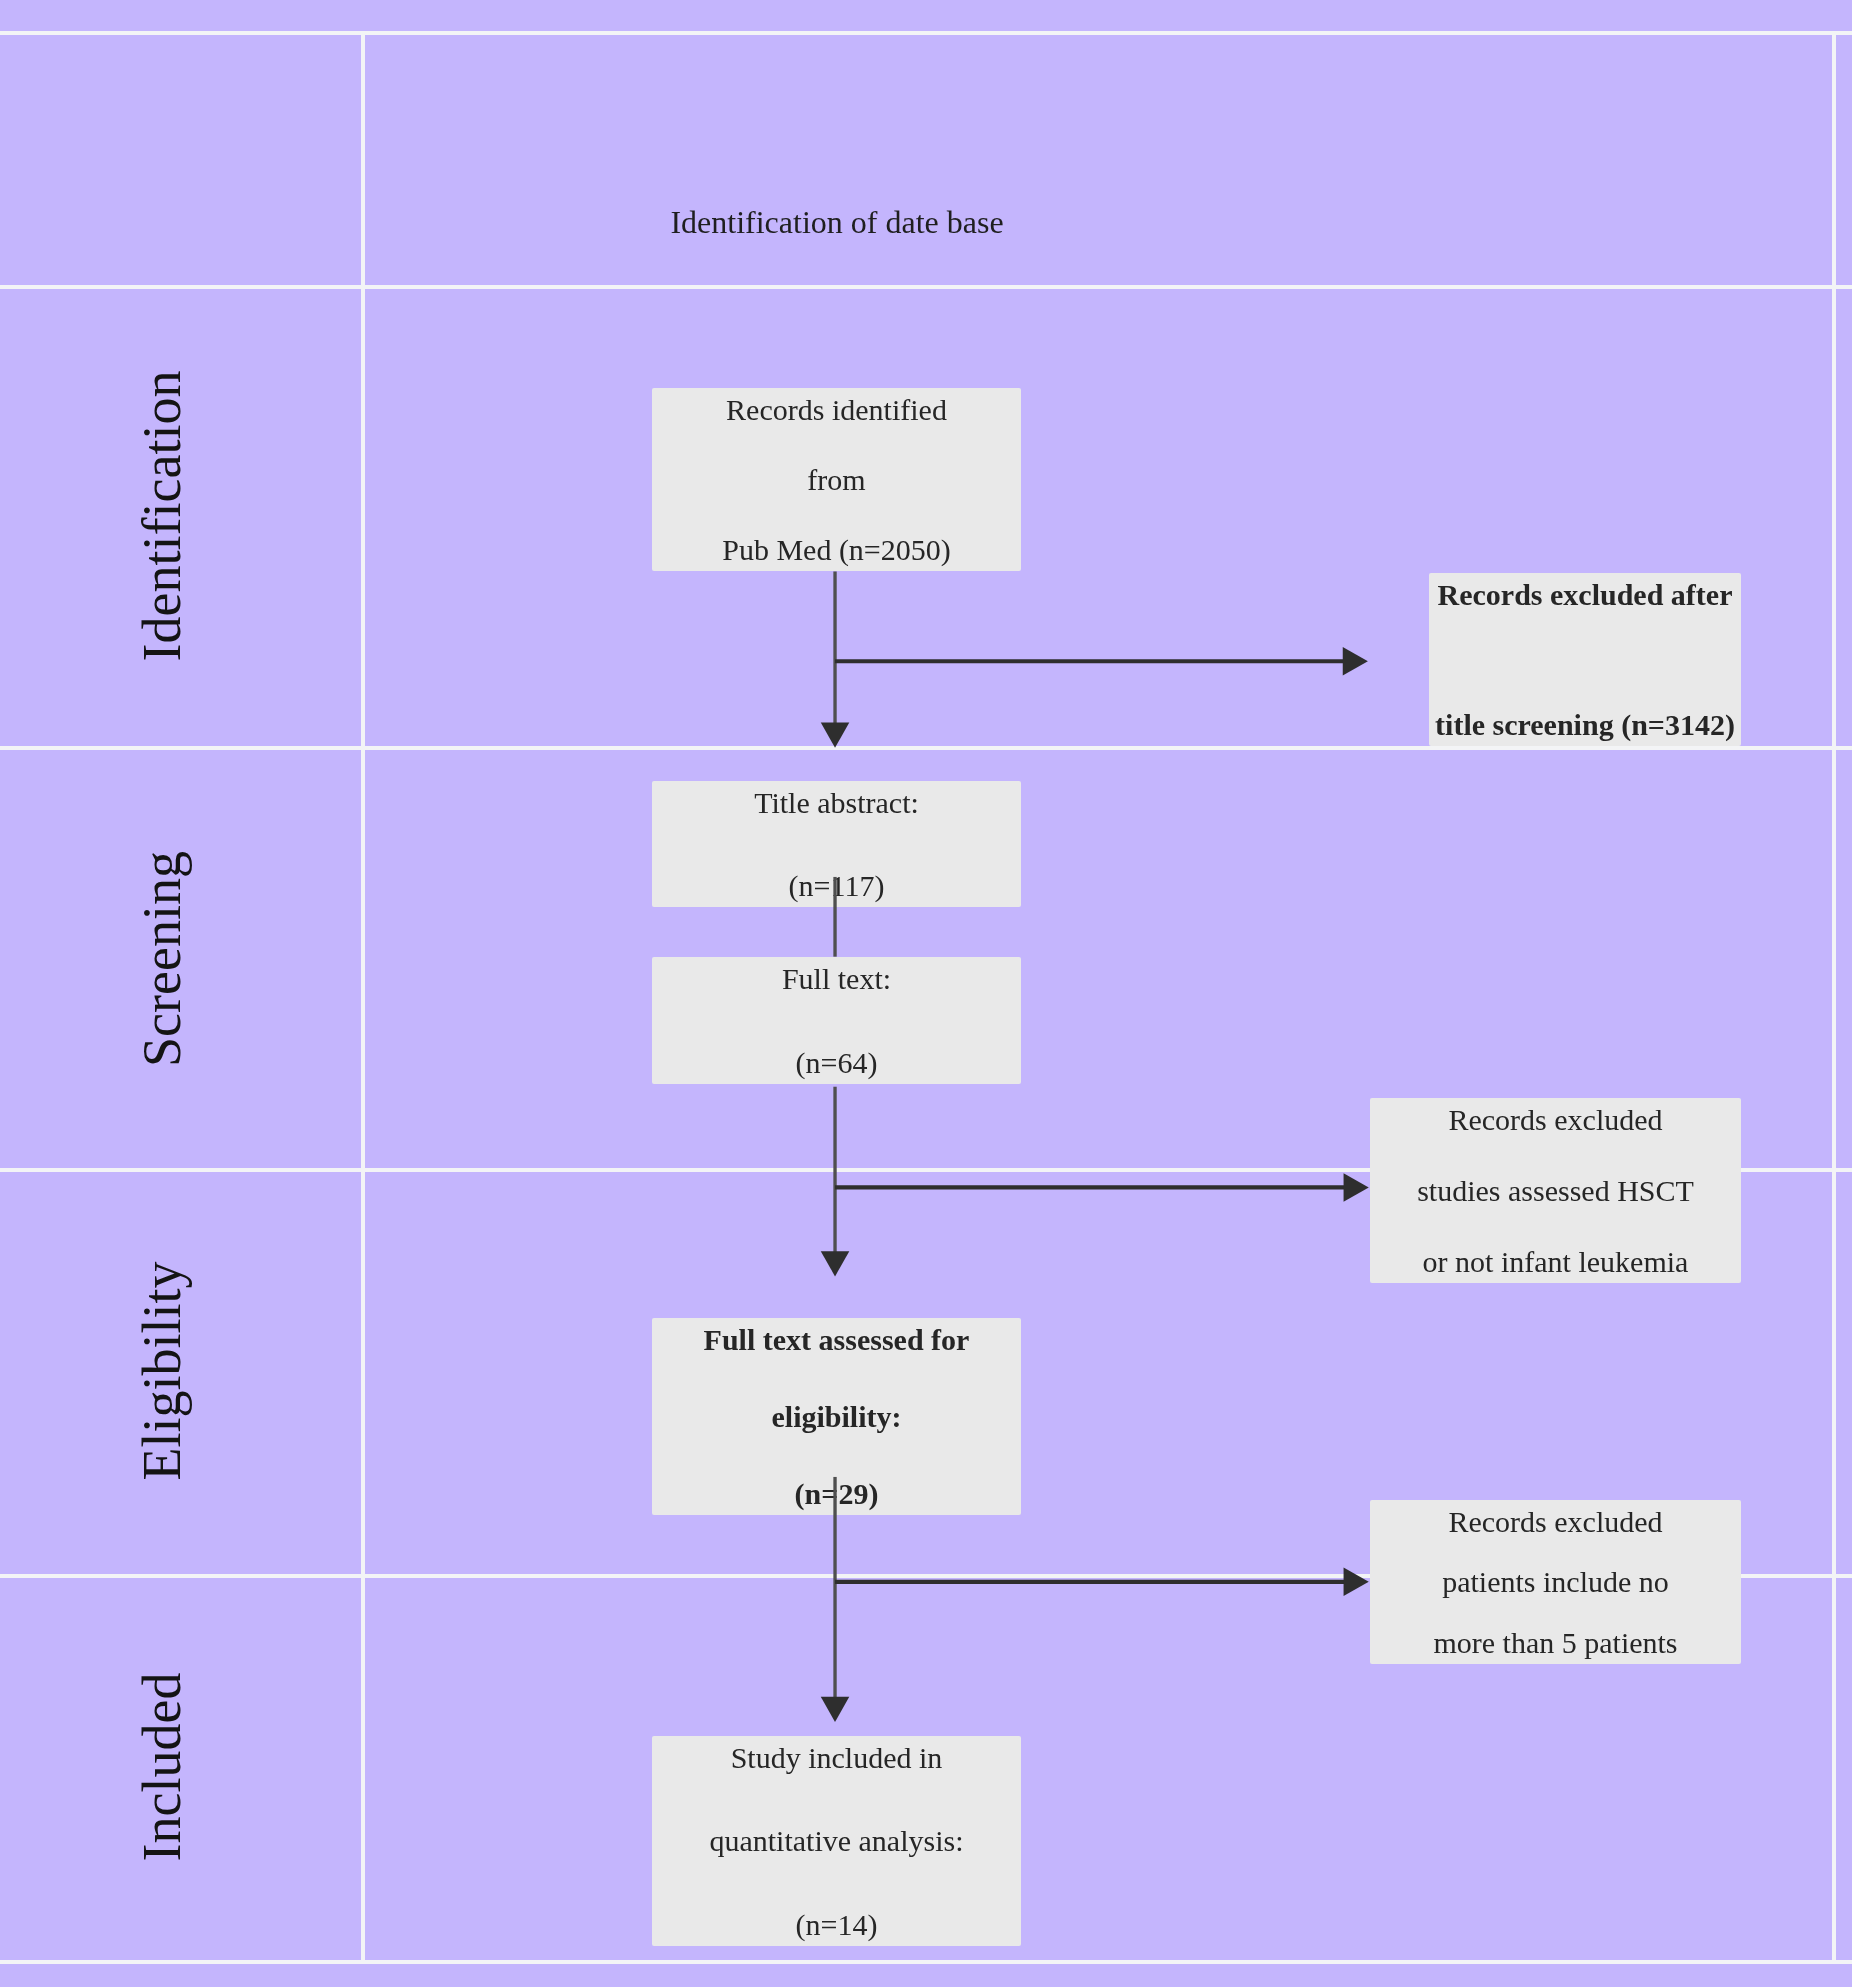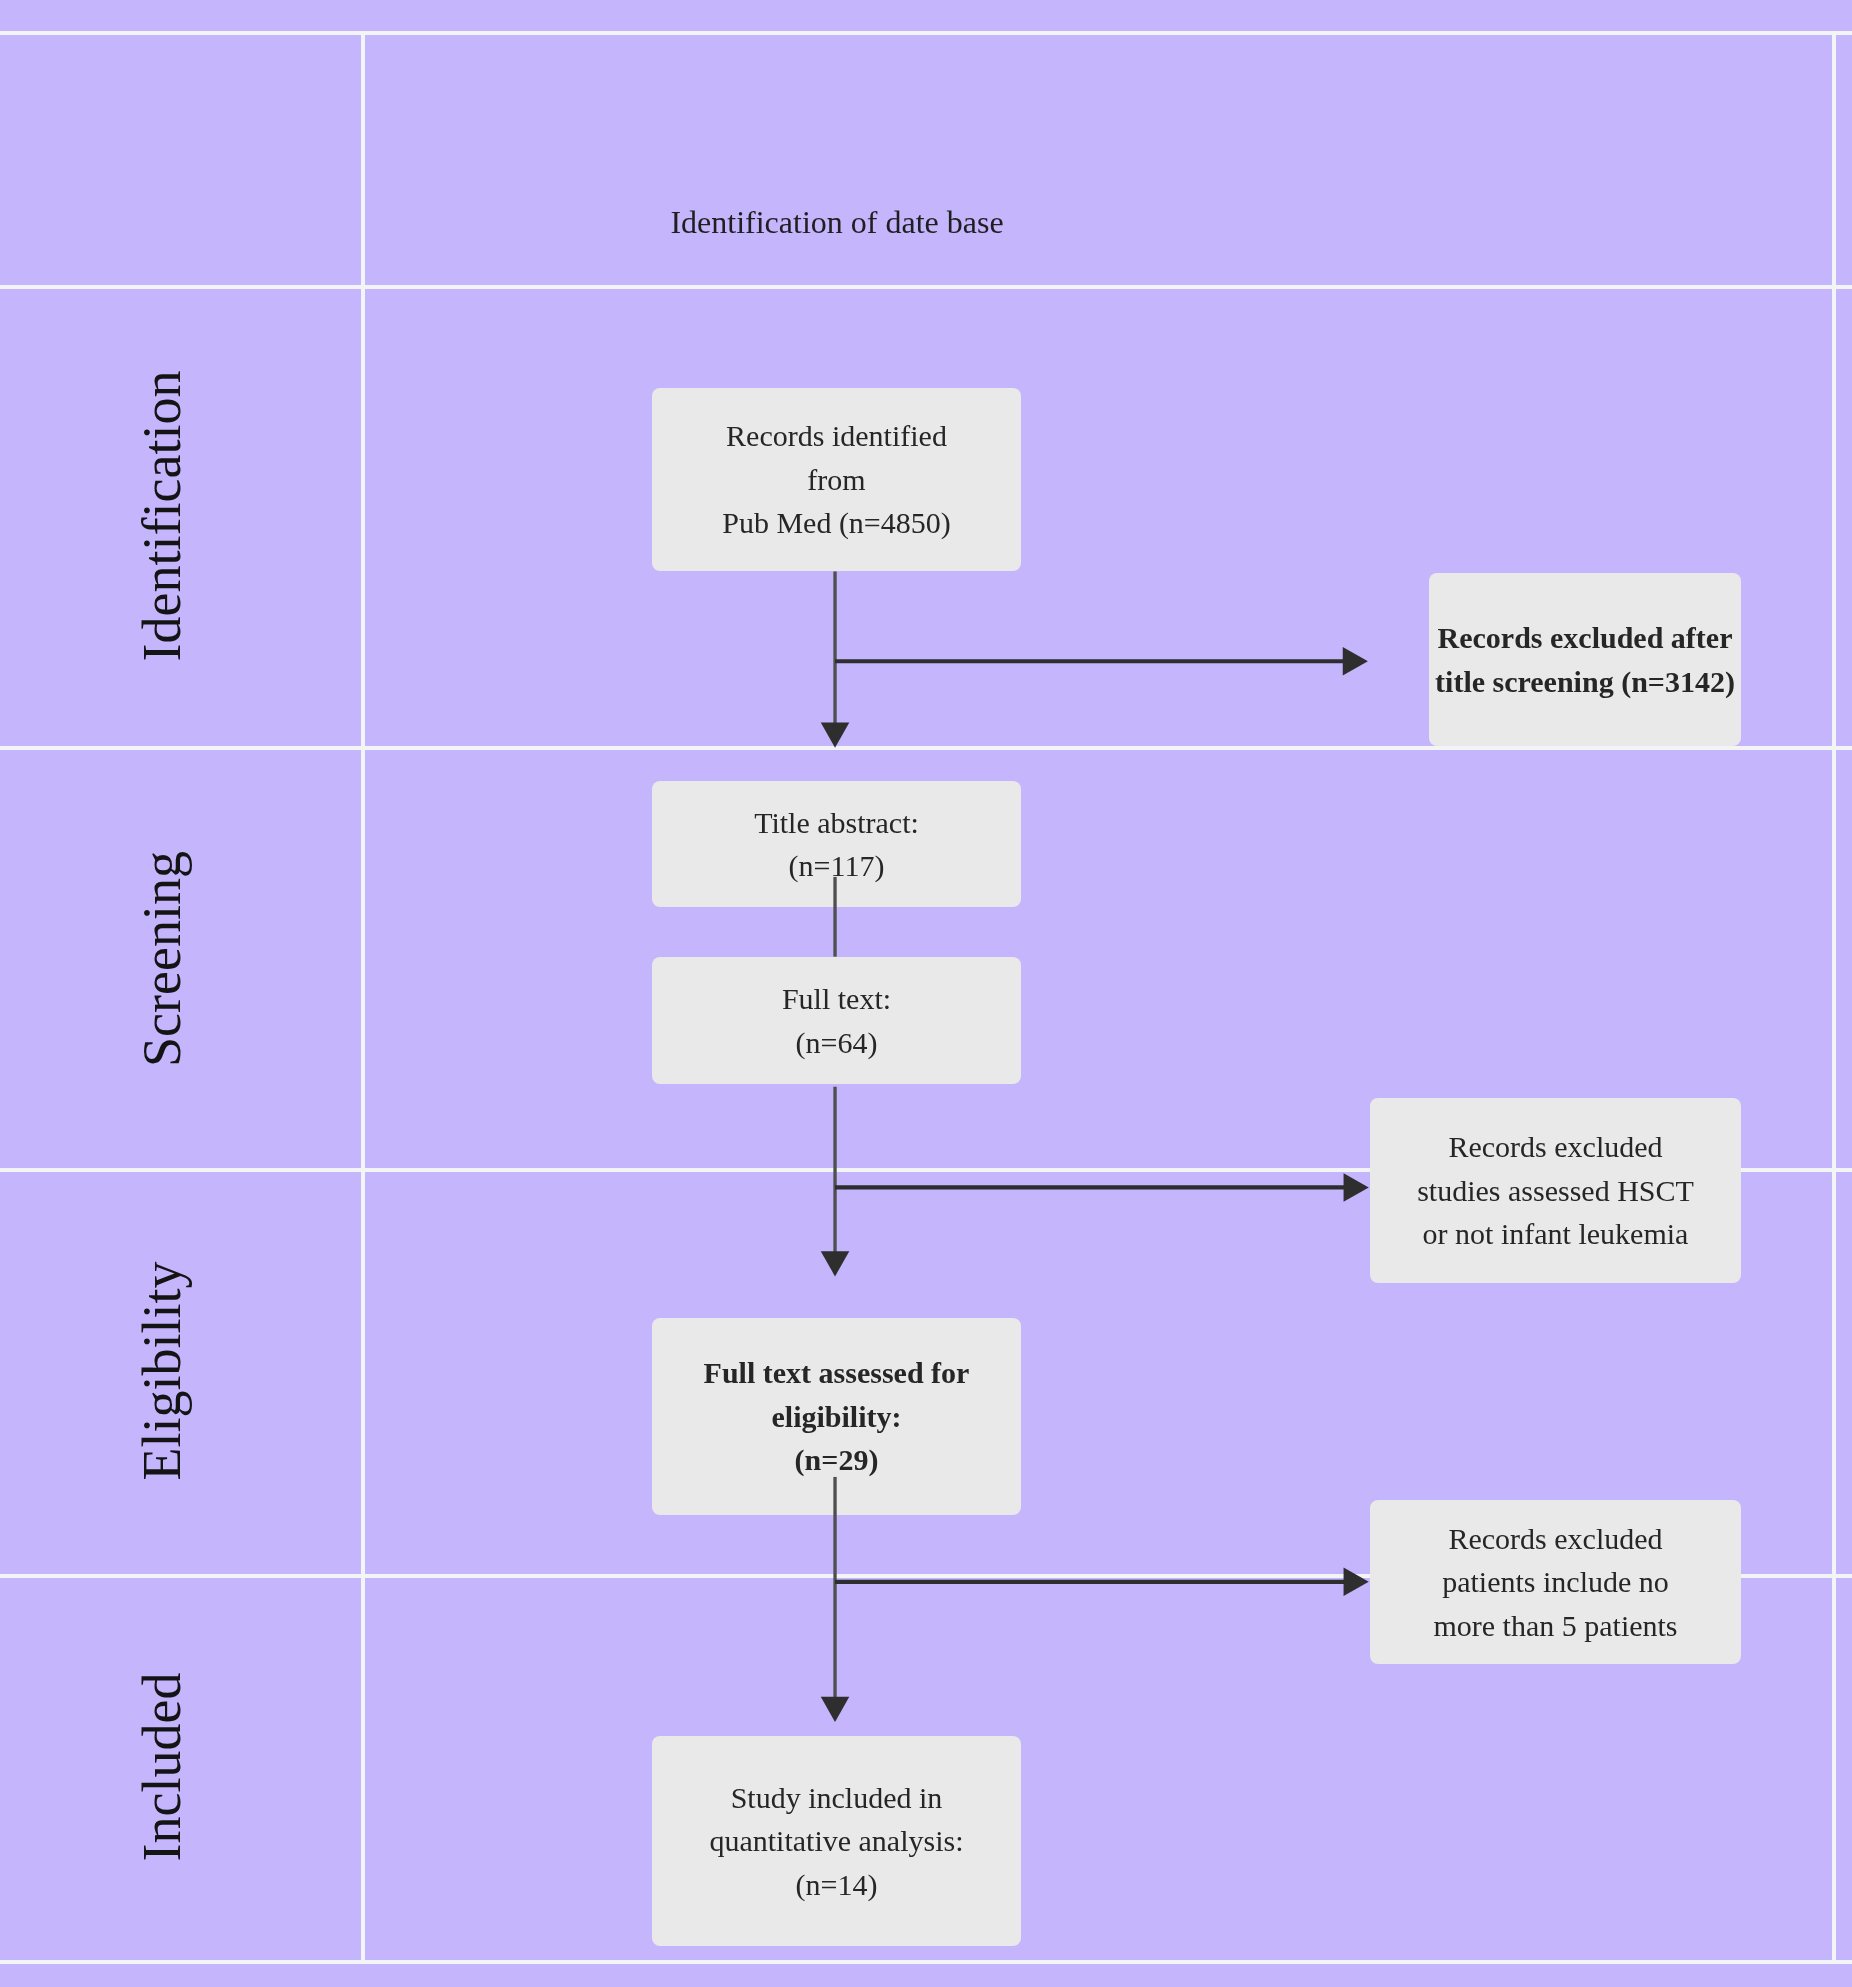--- a/index.html
+++ b/index.html
@@ -42,24 +42,24 @@
     color: #141414;
   }
   .stage-identification { left: 162px; top: 516px; }
   .stage-screening      { left: 162px; top: 959px; }
   .stage-eligibility    { left: 162px; top: 1371px; }
   .stage-included       { left: 162px; top: 1767px; }
 
   .flow-box {
     position: absolute;
     background: #e9e9e9;
-    border-radius: 8px;
+    border-radius: 2px;
     display: flex;
     flex-direction: column;
-    justify-content: center;
+    justify-content: space-between;
     align-items: center;
     text-align: center;
     font-size: 30px;
     line-height: 1.45;
     color: #262626;
   }
   .box-main { left: 652px; width: 369px; }
   .box-records-identified { top: 388px;  height: 183px; }
   .box-title-abstract     { top: 781px;  height: 126px; }
   .box-full-text          { top: 957px; height: 127px; }
@@ -95,21 +95,21 @@
   <div class="column-header">Identification of date base</div>
 
   <div class="stage-label stage-identification">Identification</div>
   <div class="stage-label stage-screening">Screening</div>
   <div class="stage-label stage-eligibility">Eligibility</div>
   <div class="stage-label stage-included">Included</div>
 
   <div class="flow-box box-main box-records-identified">
     <div>Records identified</div>
     <div>from</div>
-    <div>Pub Med (n=4850)</div>
+    <div>Pub Med (n=2050)</div>
   </div>
 
   <div class="flow-box box-main box-title-abstract">
     <div>Title abstract:</div>
     <div>(n=117)</div>
   </div>
 
   <div class="flow-box box-main box-full-text">
     <div>Full text:</div>
     <div>(n=64)</div>

